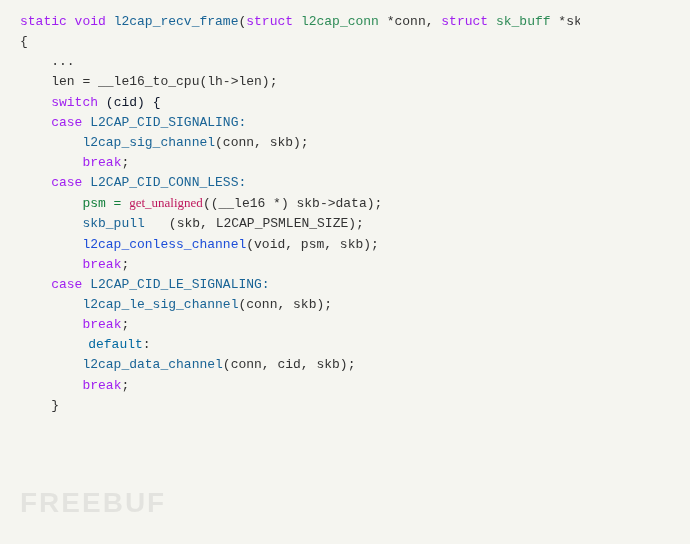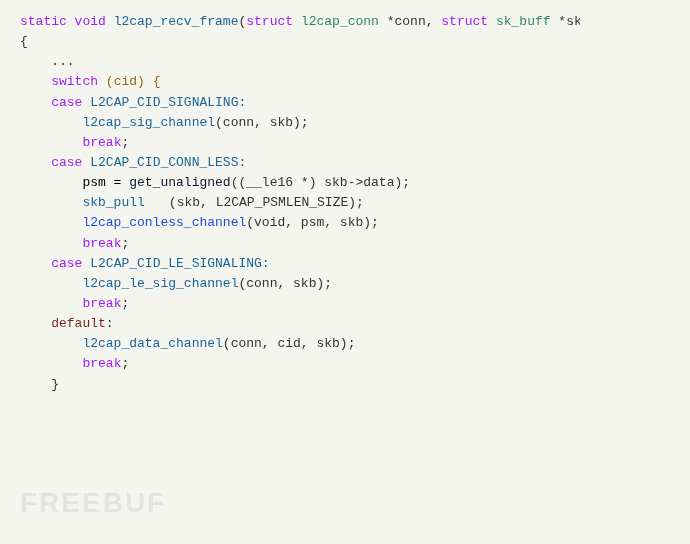--- a/index.html
+++ b/index.html
@@ -40,35 +40,36 @@
     }
   </style>
 </head>
 <body>
 
 <div class="code-container">
   <div id="code-lines">
       <span class="line"><span style="color: rgb(160, 32, 240);">static </span><span style="color: rgb(160, 32, 240);">void </span><span style="color: rgb(26, 100, 150);">l2cap_recv_frame</span><span style="color: rgb(51, 51, 51);">(</span><span style="color: rgb(160, 32, 240);">struct </span><span style="color: rgb(46, 139, 87);">l2cap_conn</span><span style="color: rgb(51, 51, 51);"> *conn, </span><span style="color: rgb(160, 32, 240);">struct </span><span style="color: rgb(46, 139, 87);">sk_buff</span><span style="color: rgb(51, 51, 51);"> *skb)</span></span>
       <span class="line"><span style="color: rgb(51, 51, 51);">{</span></span>
       <span class="line"><span style="color: rgb(51, 51, 51);">    ...</span></span>
+      <span class="line"><span style="color: rgb(51, 51, 51);">    len = __le16_to_cpu</span><span style="color: rgb(51, 51, 51);">(lh-&gt;len);</span></span>
       <span class="line"><span style="color: rgb(51, 51, 51);"></span></span>
-      <span class="line"><span style="color: rgb(51, 51, 51);">    </span><span style="color: rgb(160, 32, 240);">switch</span><span style="color: #a16207; margin-top: 25px;"> (cid) {</span></span>
+      <span class="line"><span style="color: rgb(51, 51, 51);">    </span><span style="color: rgb(160, 32, 240);">switch</span><span style="color: #0f172a; margin-top: 25px;"> (cid) {</span></span>
       <span class="line"><span style="color: rgb(51, 51, 51);">    </span><span style="color: rgb(160, 32, 240);">case</span><span style="color: rgb(26, 100, 150);"> L2CAP_CID_SIGNALING:</span></span>
       <span class="line"><span style="color: rgb(26, 100, 150);">        l2cap_sig_channel</span><span style="color: rgb(51, 51, 51);">(conn, skb);</span></span>
       <span class="line"><span style="color: rgb(51, 51, 51);">        </span><span style="color: rgb(160, 32, 240);">break</span><span style="color: rgb(51, 51, 51);">;</span></span>
       <span class="line"><span style="color: rgb(51, 51, 51);"></span></span>
       <span class="line"><span style="color: rgb(51, 51, 51);">    </span><span style="color: rgb(160, 32, 240);">case</span><span style="color: rgb(26, 100, 150); margin-top: 10px;"> L2CAP_CID_CONN_LESS:</span></span>
-      <span class="line"><span style="color: #000000;">        psm = </span><span style="color: #0f172a;">get_unaligned</span><span style="color: rgb(51, 51, 51);">((__le16 *) skb-&gt;data);</span></span>
+      <span class="line"><span style="color: #15803d;">        psm = </span><span style="color: #be185d; font-family: Liberation Serif, serif;">get_unaligned</span><span style="color: rgb(51, 51, 51);">((__le16 *) skb-&gt;data);</span></span>
       <span class="line"><span style="color: rgb(26, 100, 150);">        skb_pull</span><span style="color: rgb(51, 51, 51); margin-left: 24px;">(skb, L2CAP_PSMLEN_SIZE);</span></span>
       <span class="line"><span style="color: #1d4ed8;">        l2cap_conless_channel</span><span style="color: rgb(51, 51, 51);">(void, psm, skb);</span></span>
       <span class="line"><span style="color: rgb(51, 51, 51);">        </span><span style="color: rgb(160, 32, 240);">break</span><span style="color: rgb(51, 51, 51);">;</span></span>
       <span class="line"><span style="color: rgb(51, 51, 51);"></span></span>
       <span class="line"><span style="color: rgb(51, 51, 51);">    </span><span style="color: rgb(160, 32, 240);">case</span><span style="color: rgb(26, 100, 150);"> L2CAP_CID_LE_SIGNALING:</span></span>
       <span class="line"><span style="color: rgb(26, 100, 150);">        l2cap_le_sig_channel</span><span style="color: rgb(51, 51, 51);">(conn, skb);</span></span>
       <span class="line"><span style="color: rgb(51, 51, 51);">        </span><span style="color: rgb(160, 32, 240);">break</span><span style="color: rgb(51, 51, 51);">;</span></span>
       <span class="line"><span style="color: rgb(51, 51, 51);"></span></span>
-      <span class="line"><span style="color: rgb(51, 51, 51);">    </span><span style="color: #7f1d1d;">default</span><span style="color: rgb(51, 51, 51);">:</span></span>
+      <span class="line"><span style="color: rgb(51, 51, 51);">    </span><span style="color: #0369a1; margin-left: 37px;">default</span><span style="color: rgb(51, 51, 51);">:</span></span>
       <span class="line"><span style="color: rgb(26, 100, 150);">        l2cap_data_channel</span><span style="color: rgb(51, 51, 51);">(conn, cid, skb);</span></span>
       <span class="line"><span style="color: rgb(51, 51, 51);">        </span><span style="color: rgb(160, 32, 240);">break</span><span style="color: rgb(51, 51, 51);">;</span></span>
       <span class="line"><span style="color: rgb(51, 51, 51);">    }</span></span>
     </div>
   <div class="watermark">FREEBUF</div>
 </div>
 
 </body></html>

